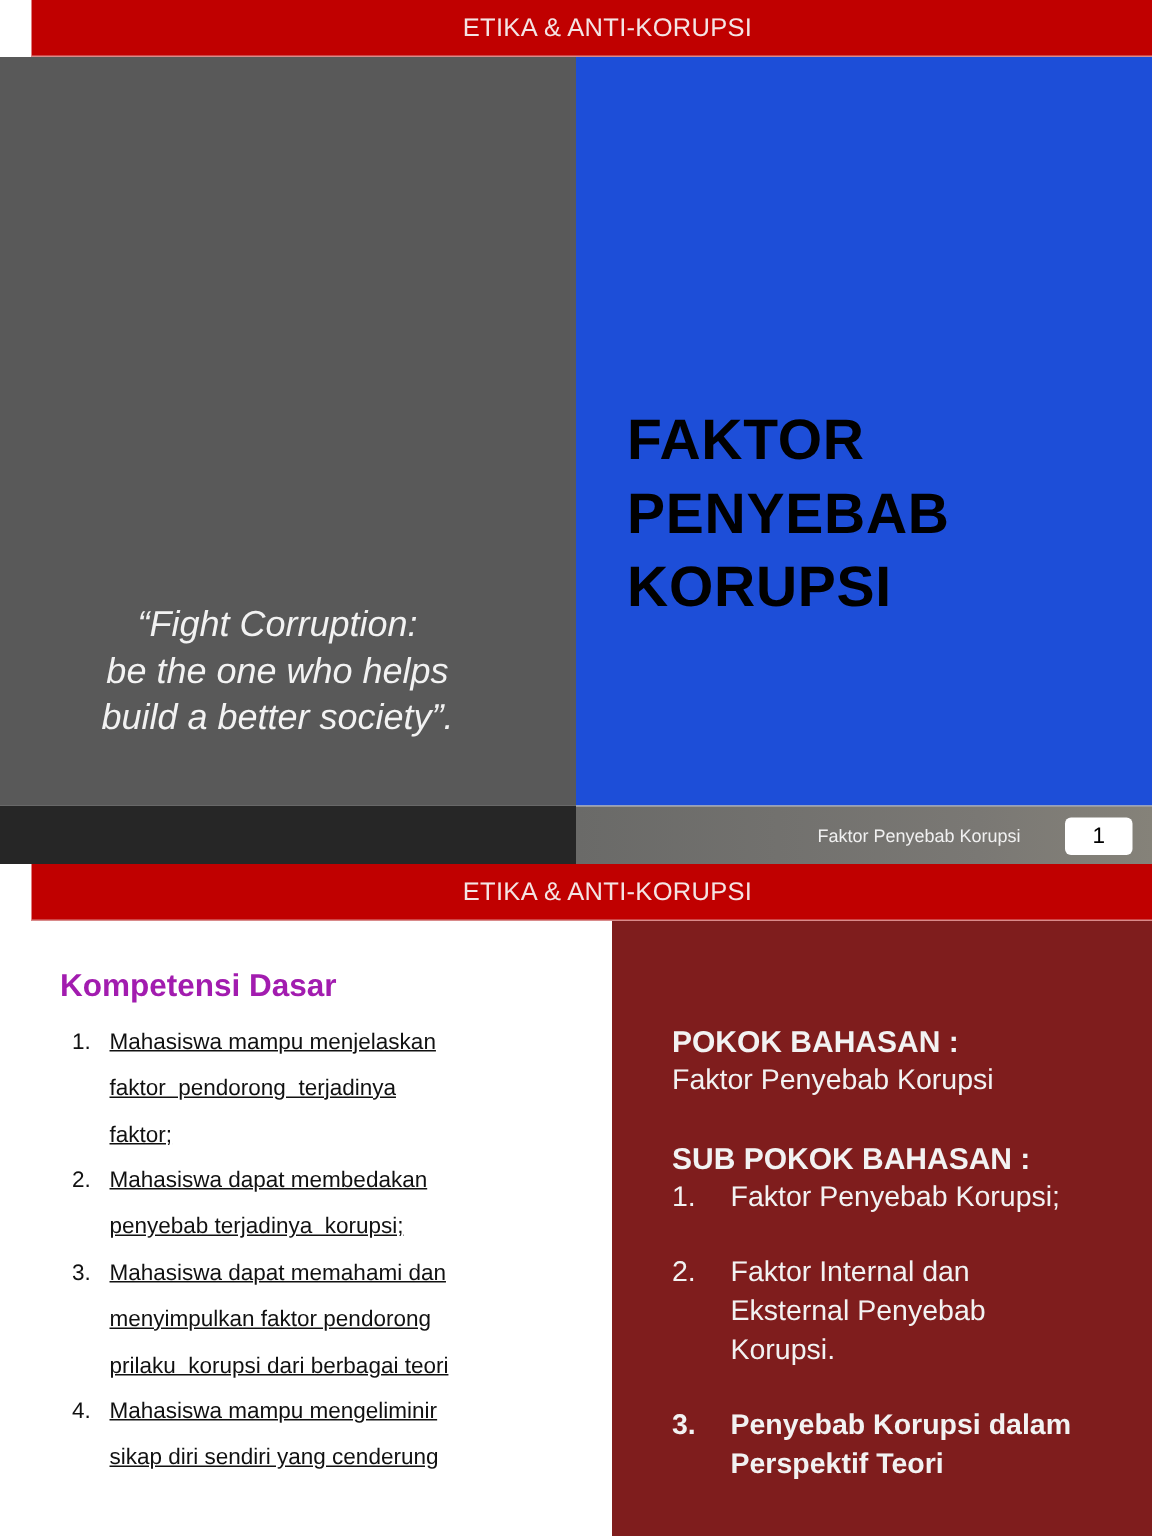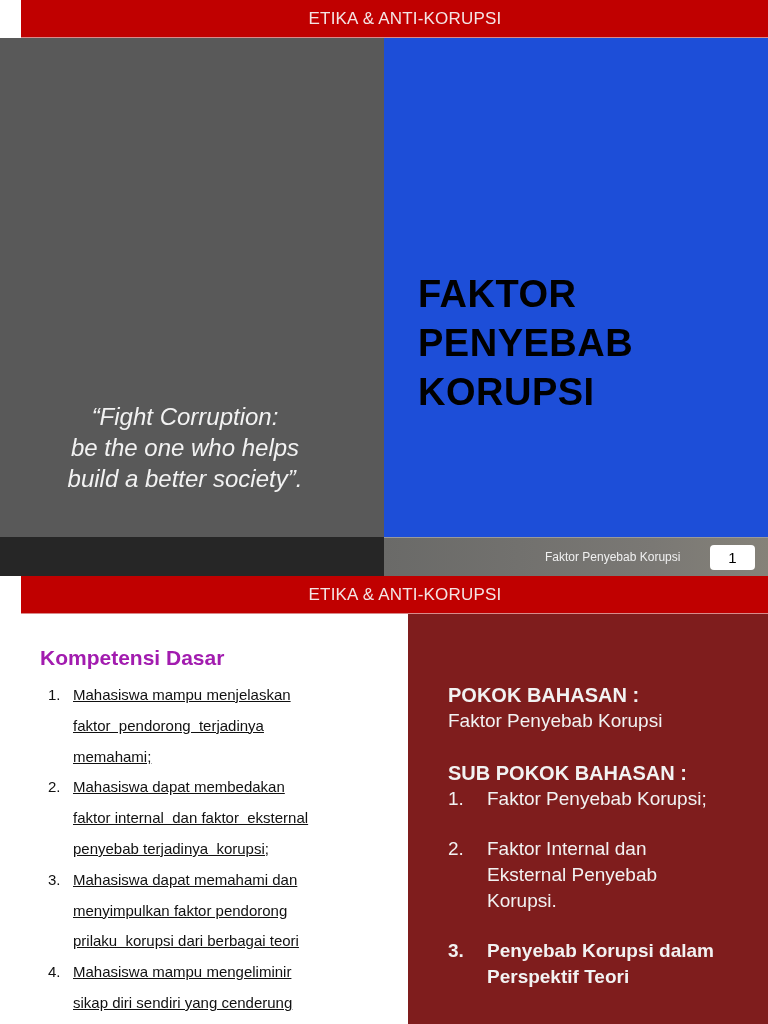--- a/index.html
+++ b/index.html
@@ -133,28 +133,27 @@
   </div>
 
   <div class="s2-left">
     <div class="kd-title">Kompetensi Dasar</div>
     <div class="kd-list">
       <div class="kd-item">
         <span class="kd-num">1.</span>
         <span class="kd-text">
           <span class="kd-line">Mahasiswa mampu menjelaskan</span>
           <span class="kd-line">faktor  pendorong  terjadinya</span>
-          <span class="kd-line">memahami;</span>
+          <span class="kd-line">faktor;</span>
         </span>
       </div>
       <div class="kd-item">
         <span class="kd-num">2.</span>
         <span class="kd-text">
           <span class="kd-line">Mahasiswa dapat membedakan</span>
-          <span class="kd-line">faktor internal  dan faktor  eksternal</span>
           <span class="kd-line">penyebab terjadinya  korupsi;</span>
         </span>
       </div>
       <div class="kd-item">
         <span class="kd-num">3.</span>
         <span class="kd-text">
           <span class="kd-line">Mahasiswa dapat memahami dan</span>
           <span class="kd-line">menyimpulkan faktor pendorong</span>
           <span class="kd-line">prilaku  korupsi dari berbagai teori</span>
         </span>

